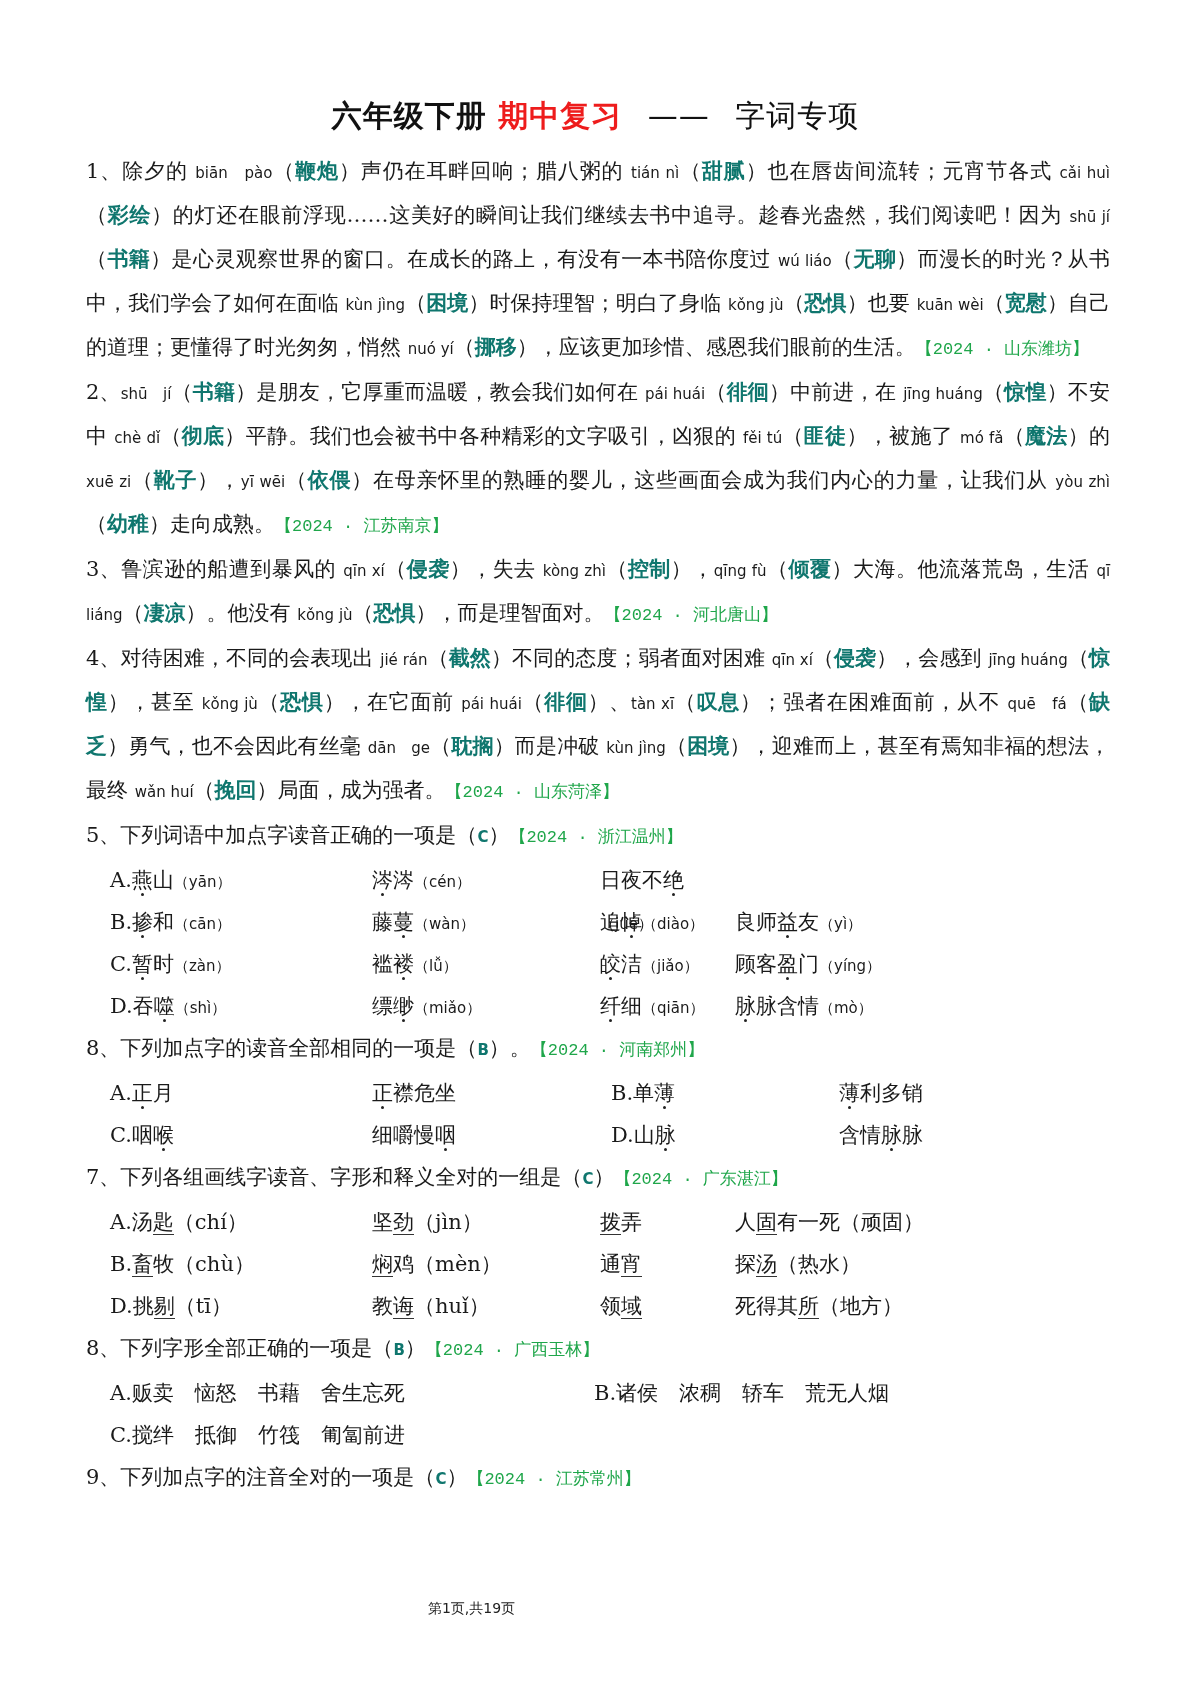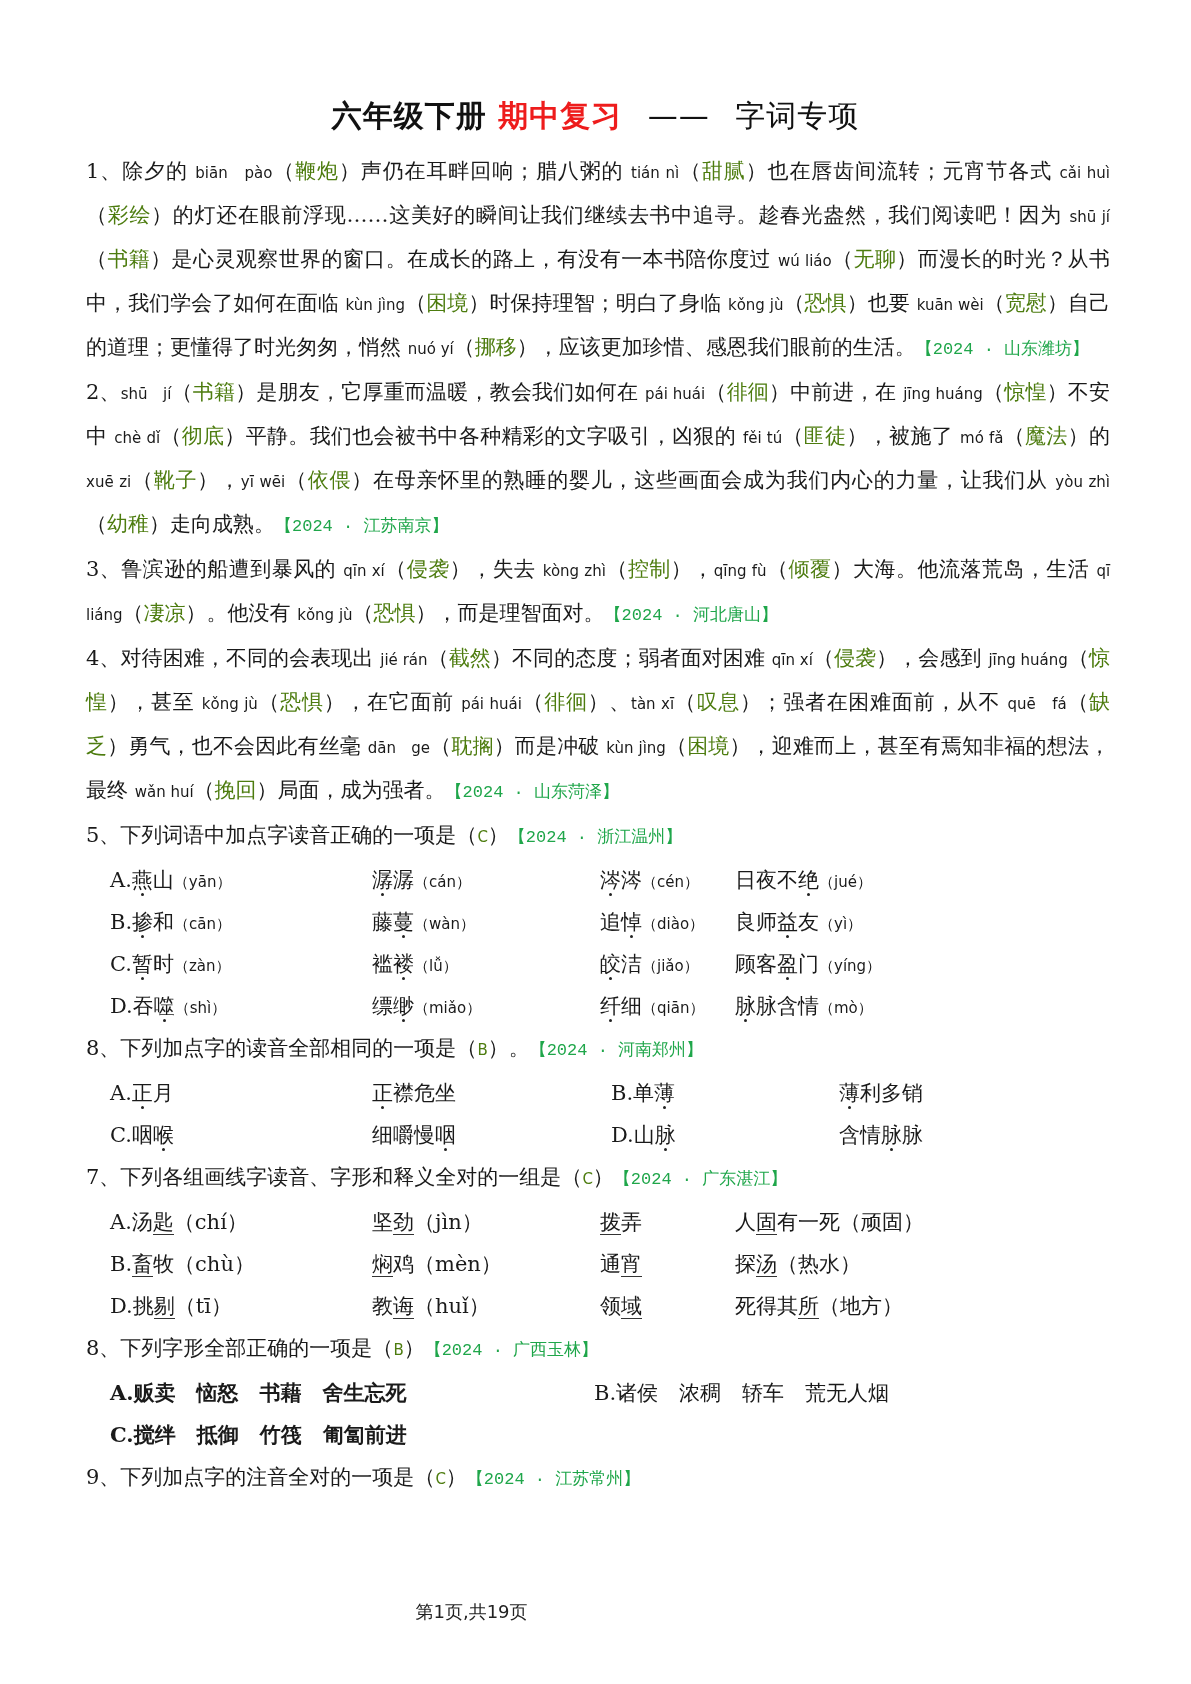--- a/index.html
+++ b/index.html
@@ -8,38 +8,38 @@
   .page { position: absolute; left: 0; top: 0; width: 1191px; height: 1684px; }
   .title { position: absolute; top: 96px; left: 0; width: 1191px; text-align: center;
            font-family: "DejaVu Sans", "Liberation Sans", sans-serif; font-size: 30px;
            font-weight: bold; letter-spacing: 1px; color: #111; }
   .title .red { color: #ee1c1c; }
   .title .dash { font-weight: normal; margin: 0 14px; }
   .title .sub { font-weight: normal; font-family: "DejaVu Serif", serif; }
   .content { position: absolute; left: 86px; top: 150px; width: 1024px; }
   .para { font-size: 21px; line-height: 42px; text-align: justify; margin: 0; }
   .py { font-family: "DejaVu Sans", "Liberation Sans", sans-serif; font-size: 15px; }
-  .ans { color: #4d7c0f; }
+  .ans { color: #0f766e; font-weight: bold; }
   .src { color: #1fa64a; font-family: Liberation Mono, monospace; font-size: 17px; }
   .opts { margin: 0; padding-left: 24px; }
   .row { display: flex; font-size: 21px; height: 42px; line-height: 42px; }
   .c4 > span { display: inline-block; }
   .c4 > span:nth-child(1) { width: 262px; }
   .c4 > span:nth-child(2) { width: 228px; }
   .c4 > span:nth-child(3) { width: 135px; }
   .c4b > span:nth-child(1) { width: 262px; }
   .c4b > span:nth-child(2) { width: 228px; }
   .c4b > span:nth-child(3) { width: 228px; margin-left: 11px; }
-  .c2 > span:nth-child(1) { width: 484px; display: inline-block; font-weight: bold; }
+  .c2 > span:nth-child(1) { width: 484px; display: inline-block; }
   .dot { position: relative; }
   .dot::after { content: ""; position: absolute; left: 50%; bottom: -4px; width: 3px; height: 3px;
                 margin-left: -1.5px; background: #222; border-radius: 50%; }
   .ul { border-bottom: 1.5px solid #333; }
   .footer { position: absolute; top: 1600px; left: 0; width: 943px; text-align: center;
-            font-family: "DejaVu Sans", "Liberation Sans", sans-serif; font-size: 18px; color: #222; }
+            font-family: "DejaVu Sans", "Liberation Sans", sans-serif; font-size: 14px; color: #222; }
 </style>
 </head>
 <body>
 
 <div class="page">
   <div class="title">
     <span>六年级下册</span>
     <span class="red">期中复习</span>
     <span class="dash">——</span>
     <span class="sub">字词专项</span>
@@ -50,21 +50,20 @@
     <p class="para" id="q2"><span>2、</span><span class="py">shū　jí</span><span>（</span><span class="ans">书籍</span><span>）是朋友，它厚重而温暖，教会我们如何在 </span><span class="py">pái huái</span><span>（</span><span class="ans">徘徊</span><span>）中前进，在 </span><span class="py">jīng huáng</span><span>（</span><span class="ans">惊惶</span><span>）不安中 </span><span class="py">chè dǐ</span><span>（</span><span class="ans">彻底</span><span>）平静。我们也会被书中各种精彩的文字吸引，凶狠的 </span><span class="py">fěi tú</span><span>（</span><span class="ans">匪徒</span><span>），被施了 </span><span class="py">mó fǎ</span><span>（</span><span class="ans">魔法</span><span>）的 </span><span class="py">xuē zi</span><span>（</span><span class="ans">靴子</span><span>），</span><span class="py">yī wēi</span><span>（</span><span class="ans">依偎</span><span>）在母亲怀里的熟睡的婴儿，这些画面会成为我们内心的力量，让我们从 </span><span class="py">yòu zhì</span><span>（</span><span class="ans">幼稚</span><span>）走向成熟。</span><span class="src">【2024 · 江苏南京】</span></p>
     <p class="para" id="q3"><span>3、鲁滨逊的船遭到暴风的 </span><span class="py">qīn xí</span><span>（</span><span class="ans">侵袭</span><span>），失去 </span><span class="py">kòng zhì</span><span>（</span><span class="ans">控制</span><span>），</span><span class="py">qīng fù</span><span>（</span><span class="ans">倾覆</span><span>）大海。他流落荒岛，生活 </span><span class="py">qī　liáng</span><span>（</span><span class="ans">凄凉</span><span>）。他没有 </span><span class="py">kǒng jù</span><span>（</span><span class="ans">恐惧</span><span>），而是理智面对。</span><span class="src">【2024 · 河北唐山】</span></p>
     <p class="para" id="q4"><span>4、对待困难，不同的会表现出 </span><span class="py">jié rán</span><span>（</span><span class="ans">截然</span><span>）不同的态度；弱者面对困难 </span><span class="py">qīn xí</span><span>（</span><span class="ans">侵袭</span><span>），会感到 </span><span class="py">jīng huáng</span><span>（</span><span class="ans">惊惶</span><span>），甚至 </span><span class="py">kǒng jù</span><span>（</span><span class="ans">恐惧</span><span>），在它面前 </span><span class="py">pái huái</span><span>（</span><span class="ans">徘徊</span><span>）、</span><span class="py">tàn xī</span><span>（</span><span class="ans">叹息</span><span>）；强者在困难面前，从不 </span><span class="py">quē　fá</span><span>（</span><span class="ans">缺乏</span><span>）勇气，也不会因此有丝毫 </span><span class="py">dān　ge</span><span>（</span><span class="ans">耽搁</span><span>）而是冲破 </span><span class="py">kùn jìng</span><span>（</span><span class="ans">困境</span><span>），迎难而上，甚至有焉知非福的想法，最终 </span><span class="py">wǎn huí</span><span>（</span><span class="ans">挽回</span><span>）局面，成为强者。</span><span class="src">【2024 · 山东菏泽】</span></p>
 
     <p class="para">
       <span>5、下列词语中加点字读音正确的一项是（</span><span class="ans py">C</span><span>）</span><span class="src">【2024 · 浙江温州】</span>
     </p>
     <div class="opts" id="q5opts">
         <div class="row c4">
           <span><span>A.</span><span class="dot">燕</span><span>山</span><span class="py">（yān）</span></span>
-          <span><span></span><span class="dot">潺</span><span>潺</span><span class="py">（cán）</span></span>
           <span><span></span><span class="dot">涔</span><span>涔</span><span class="py">（cén）</span></span>
           <span><span>日夜不</span><span class="dot">绝</span><span></span><span class="py">（jué）</span></span>
         </div>
         <div class="row c4">
           <span><span>B.</span><span class="dot">掺</span><span>和</span><span class="py">（cān）</span></span>
           <span><span>藤</span><span class="dot">蔓</span><span></span><span class="py">（wàn）</span></span>
           <span><span>追</span><span class="dot">悼</span><span></span><span class="py">（diào）</span></span>
           <span><span>良师</span><span class="dot">益</span><span>友</span><span class="py">（yì）</span></span>
         </div>
         <div class="row c4">

